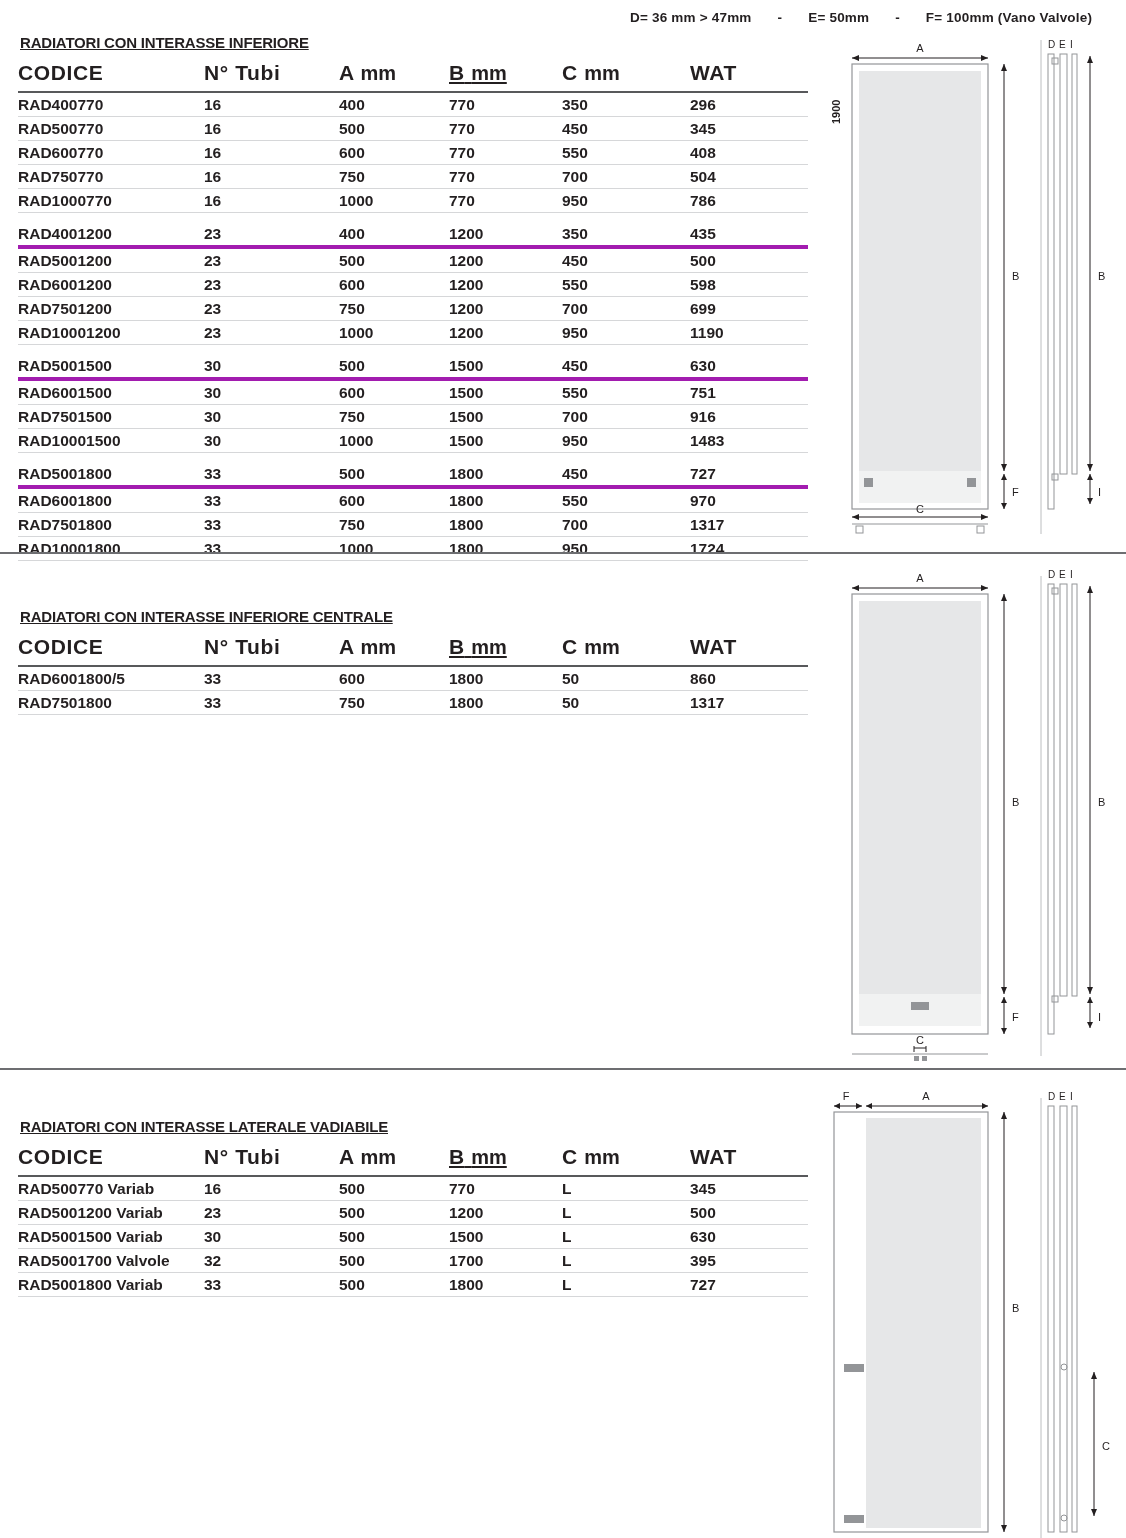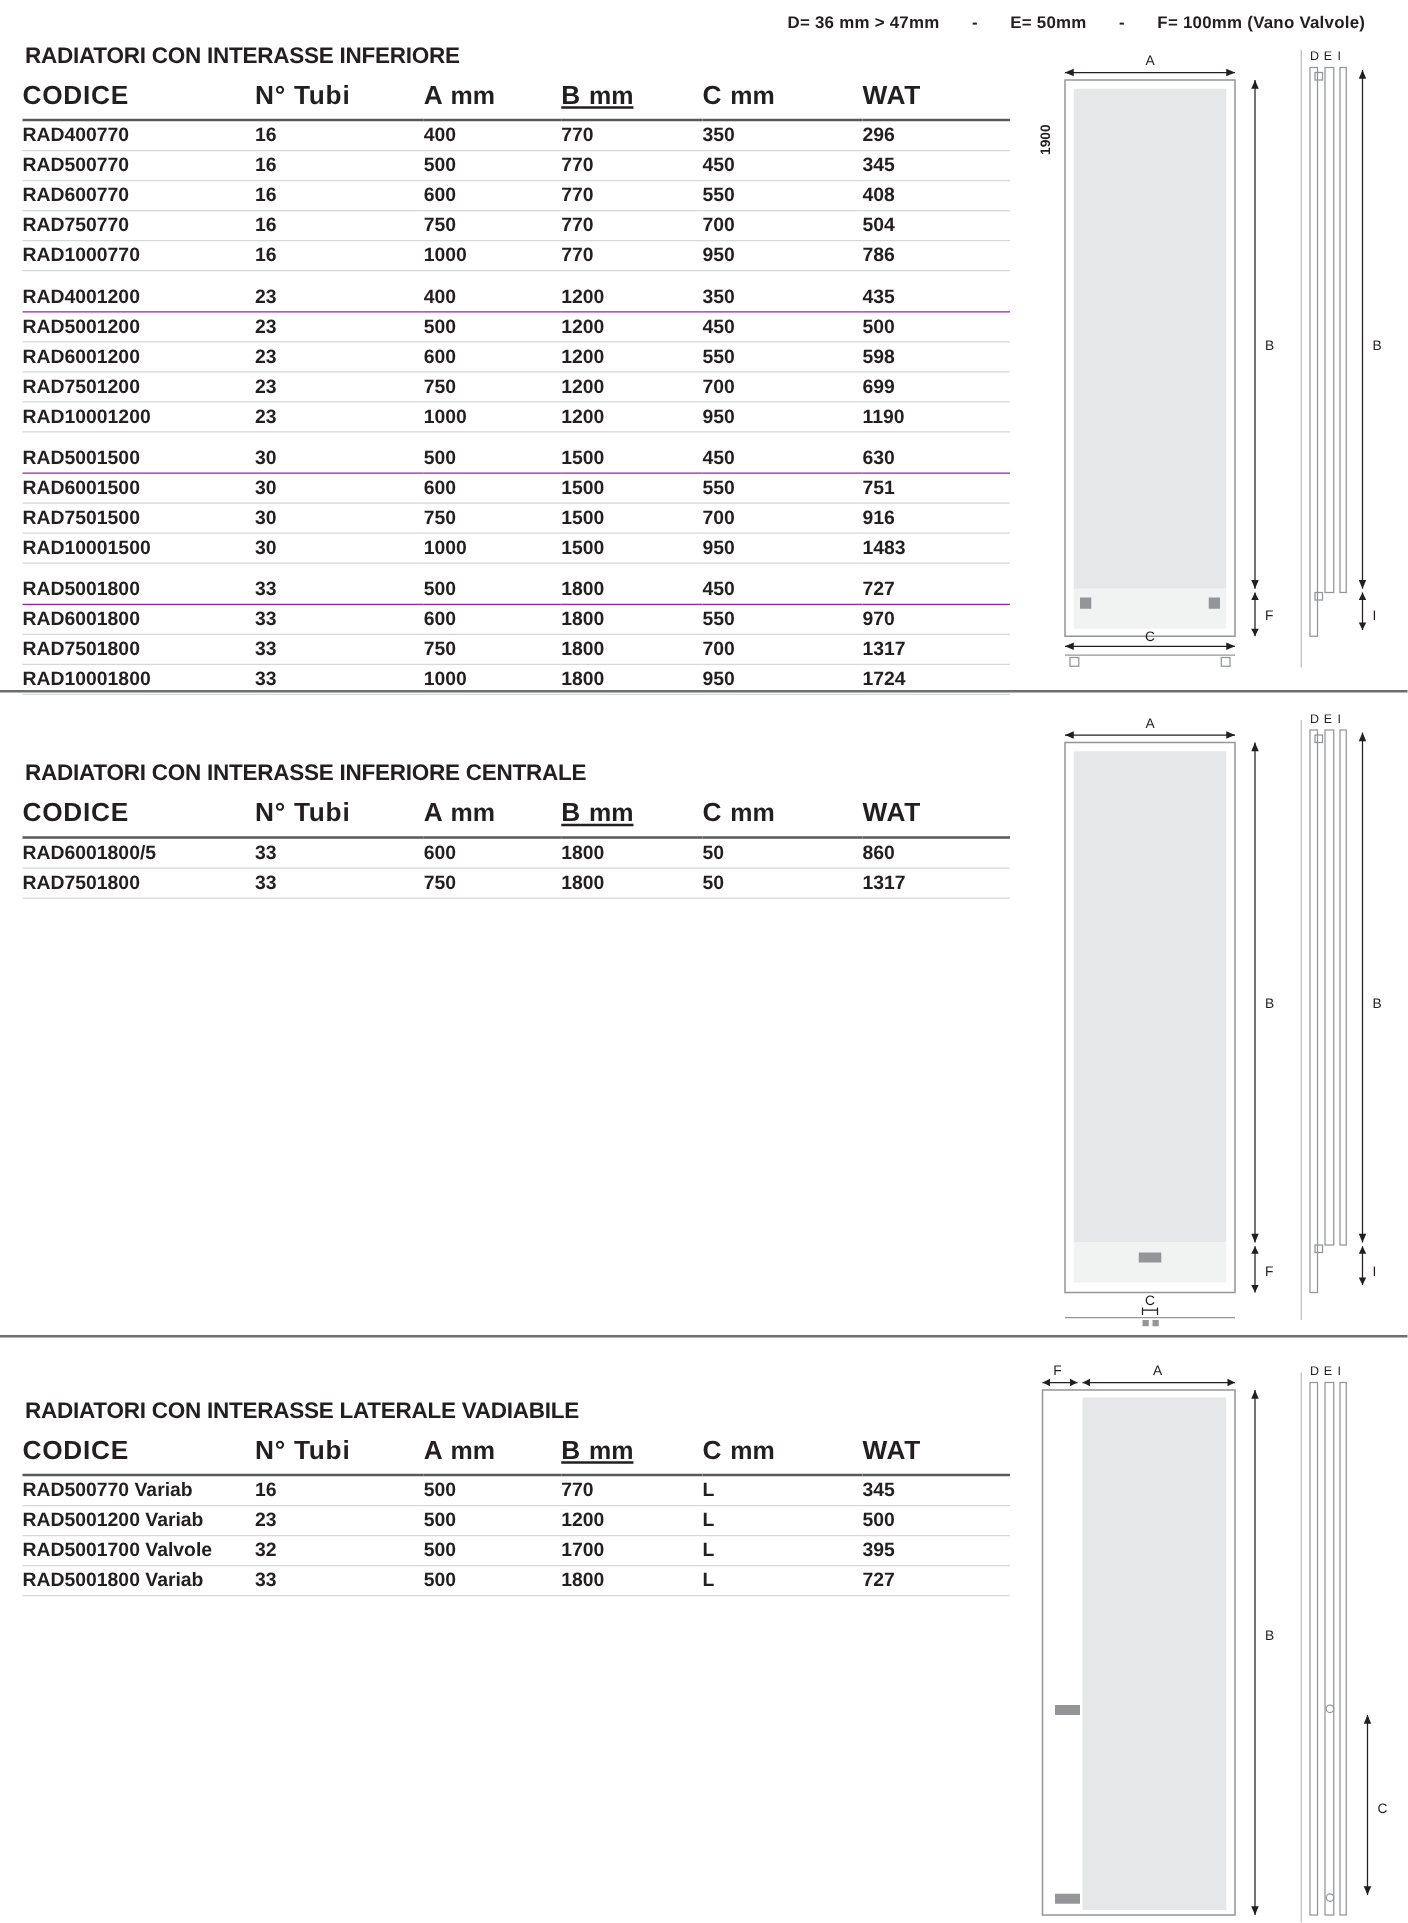--- a/index.html
+++ b/index.html
@@ -53,25 +53,26 @@
   .hr.top1 { top: 552px; }
   .hr.top2 { top: 1068px; }
 
   
   .tablewrap {
     position: absolute;
     left: 18px;
     width: 790px;
   }
   .sec-title {
-    font-size: 18px;
+    font-size: 15px;
     font-weight: bold;
     letter-spacing: -0.2px;
     margin: 0 0 6px 2px;
     white-space: nowrap;
+    text-decoration: underline;
   }
   table.prod {
     border-collapse: collapse;
     width: 790px;
     table-layout: fixed;
   }
   table.prod th, table.prod td {
     text-align: left;
     font-size: 15px;
     padding: 0;
@@ -90,21 +91,21 @@
   table.prod thead th .unit {
     font-size: 20px;
     letter-spacing: 0px;
   }
   table.prod tbody td {
     border-bottom: 1px solid #d6d7d9;
     font-weight: bold;
     font-size: 15.5px;
   }
   table.prod tbody tr.gap td {
-    border-bottom: 1px solid #a21caf;
+    border-bottom: 4px solid #a21caf;
     padding-top: 9px;
   }
   
   col.c-code { width: 186px; }
   col.c-tubi { width: 135px; }
   col.c-a    { width: 110px; }
   col.c-b    { width: 113px; }
   col.c-c    { width: 128px; }
   col.c-wat  { width: 118px; }
 
@@ -511,20 +512,28 @@
           </tr>
           <tr>
             <td class="code">RAD5001200 Variab</td>
             <td class="tubi">23</td>
             <td class="num">500</td>
             <td class="num">1200</td>
             <td class="num">L</td>
             <td class="wat">500</td>
           </tr>
           <tr>
+            <td class="code">RAD5001500 Variab</td>
+            <td class="tubi">30</td>
+            <td class="num">500</td>
+            <td class="num">1500</td>
+            <td class="num">L</td>
+            <td class="wat">630</td>
+          </tr>
+          <tr>
             <td class="code">RAD5001700 Valvole</td>
             <td class="tubi">32</td>
             <td class="num">500</td>
             <td class="num">1700</td>
             <td class="num">L</td>
             <td class="wat">395</td>
           </tr>
           <tr>
             <td class="code">RAD5001800 Variab</td>
             <td class="tubi">33</td>

